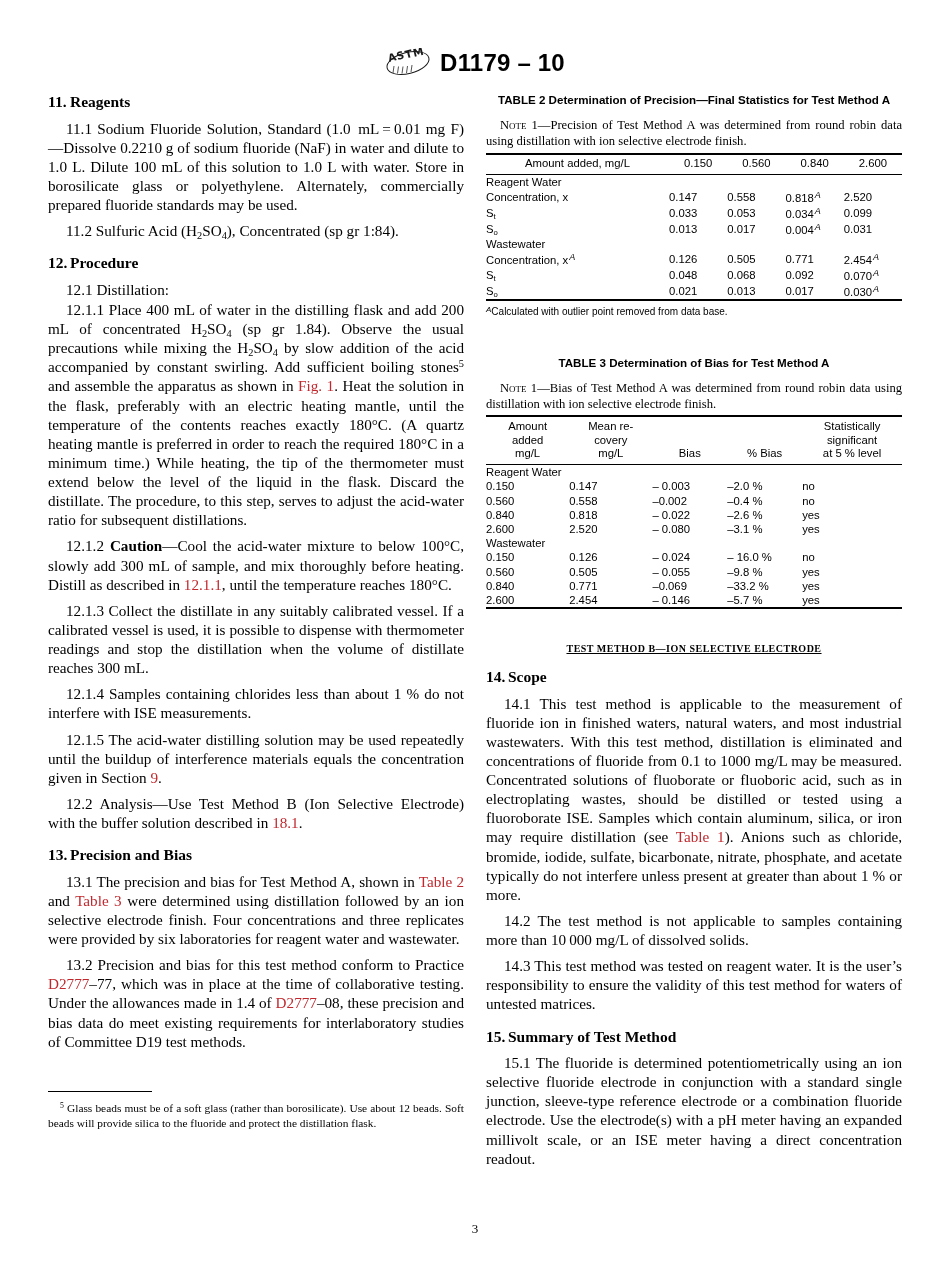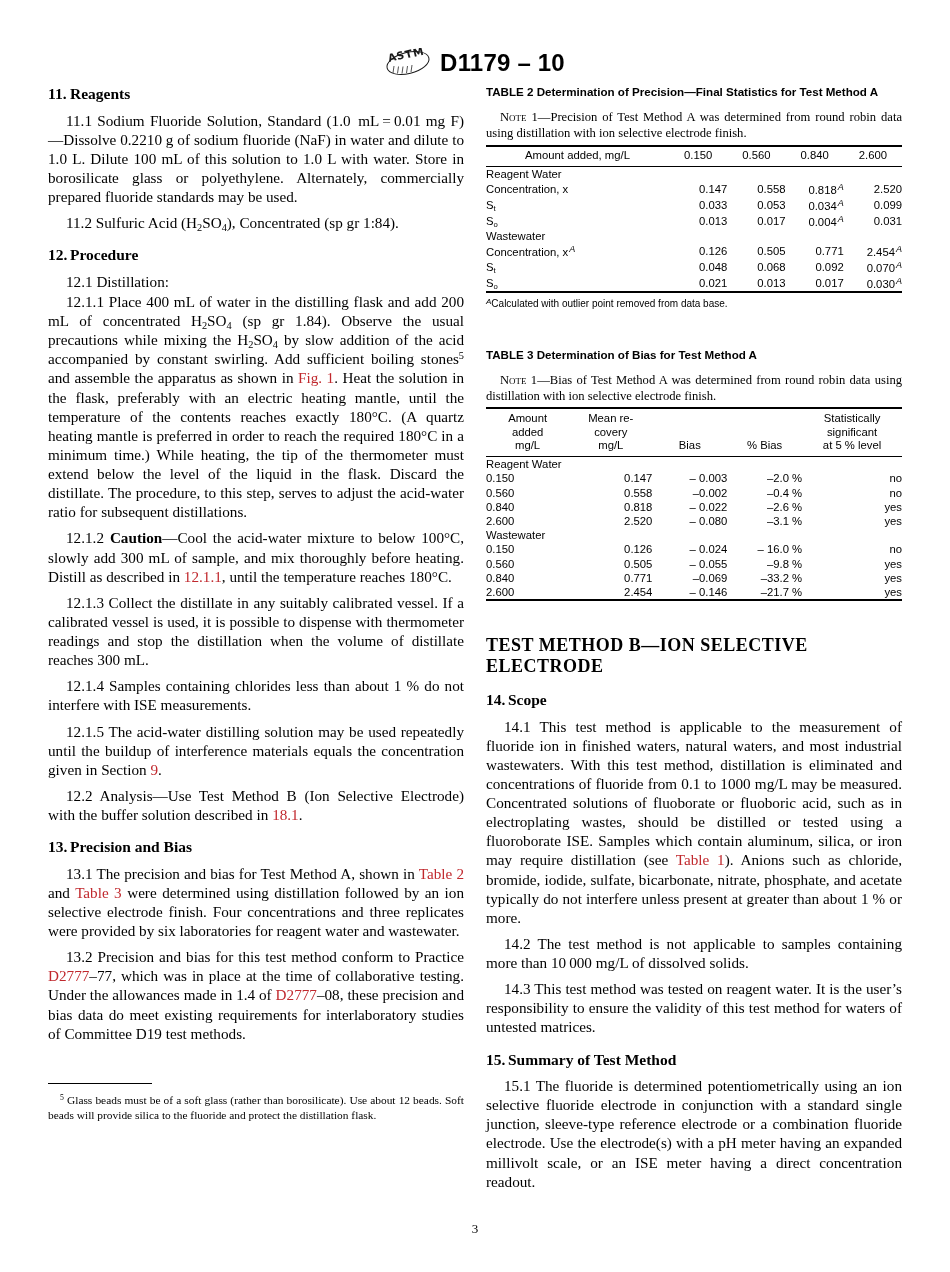--- a/index.html
+++ b/index.html
@@ -11,21 +11,21 @@
   }
   .page{position:absolute;inset:0;}
 
   
   .header{position:absolute;top:48px;left:0;width:950px;text-align:center;}
   .header-inner{display:inline-flex;align-items:center;gap:9px;}
   .astm-logo{width:46px;height:30px;display:block;}
   .doc-id{font-family:"Liberation Sans",sans-serif;font-weight:bold;font-size:24px;letter-spacing:.2px;}
 
   
-  .col{position:absolute;top:84px;width:416px;}
+  .col{position:absolute;top:92px;width:416px;}
   .col-left{left:48px;}
   .col-right{left:486px;}
 
   
   .h2{font-weight:bold;font-size:15.5px;margin:13px 0 7px 0;line-height:1.26;}
   .h2.first{margin-top:0;}
   .h2 .num{display:inline-block;min-width:22px;}
   p.para{
     margin:0 0 0 0;
     font-size:15.2px;
@@ -36,52 +36,52 @@
     hyphens:manual;
   }
   p.para + p.para{margin-top:7px;}
   .it{}
   .bd{font-weight:bold;}
   .xref{color:#c0282d;}
   sub{font-size:.68em;line-height:0;vertical-align:-.28em;}
   sup{font-size:.68em;line-height:0;vertical-align:.48em;}
 
   .method-head{
-    font-weight:bold;font-size:18px;letter-spacing:.5px;
-    text-align:left;margin:34px 0 13px 0;
+    font-weight:bold;font-size:10px;letter-spacing:.5px;
+    text-align:center;margin:34px 0 13px 0;text-decoration:underline;
   }
 
   
   .footnote-wrap{margin-top:40px;}
   .footrule{width:104px;height:1px;background:#000;margin:0 0 9px 0;}
   .footnote{font-size:11.4px;line-height:1.3;text-align:justify;text-indent:12px;margin:0;}
 
   
   .tbl-block{margin:0 0 0 0;}
   .tbl-title{
     font-family:"Liberation Sans",sans-serif;font-weight:bold;
-    font-size:11.6px;text-align:left;line-height:1.32;margin:0 0 11px 0;
+    font-size:11.6px;text-align:center;line-height:1.32;margin:0 0 11px 0;
   }
   .tbl-note{
     font-size:12.6px;line-height:1.24;text-align:justify;text-indent:14px;margin:0 0 3px 0;
   }
   .tbl-note .nlabel{font-variant:small-caps;}
   table.data{
     width:100%;border-collapse:collapse;
     font-family:"Liberation Sans",sans-serif;font-size:11.3px;
   }
   table.data td,table.data th{padding:0;font-weight:normal;}
   .rule-thick{border-top:2.4px solid #000;}
   .rule-thin{border-top:1px solid #000;}
   .rule-bot{border-bottom:2.4px solid #000;}
   tr.hrow td{padding:2.5px 0 3px 0;text-align:center;vertical-align:bottom;line-height:1.22;}
   tr.drow td{padding:1.1px 0;}
   td.lbl{text-align:left;padding-left:0;}
   td.ind{padding-left:13px;text-align:left;}
-  td.num{text-align:right;}
+  td.num{text-align:left;}
   .hdr-cell{line-height:1.22;}
   .tbl-foot{
     font-family:"Liberation Sans",sans-serif;font-size:10px;
     margin-top:4px;line-height:1.25;
   }
   .fsup{font-size:.8em;vertical-align:.42em;font-style:italic;}
   .supA{font-style:italic;font-size:.8em;vertical-align:.42em;padding-left:1px;}
   .spacer36{height:36px;}
 
   
@@ -313,21 +313,21 @@
           <td class="ind">0.840</td>
           <td class="num">0.771</td>
           <td class="num">–0.069</td>
           <td class="num">–33.2 %</td>
           <td class="num">yes</td>
         </tr>
         <tr class="drow">
           <td class="ind rule-bot">2.600</td>
           <td class="num rule-bot">2.454</td>
           <td class="num rule-bot">– 0.146</td>
-          <td class="num rule-bot">–21.7 %</td>
+          <td class="num rule-bot">–5.7 %</td>
           <td class="num rule-bot">yes</td>
         </tr>
       </tbody>
         </table>
     </div>
 
     <div class="method-head">TEST METHOD B—ION SELECTIVE ELECTRODE</div>
 
     <div class="h2" style="margin-top:0">
       <span class="num">14.</span><span>Scope</span>

